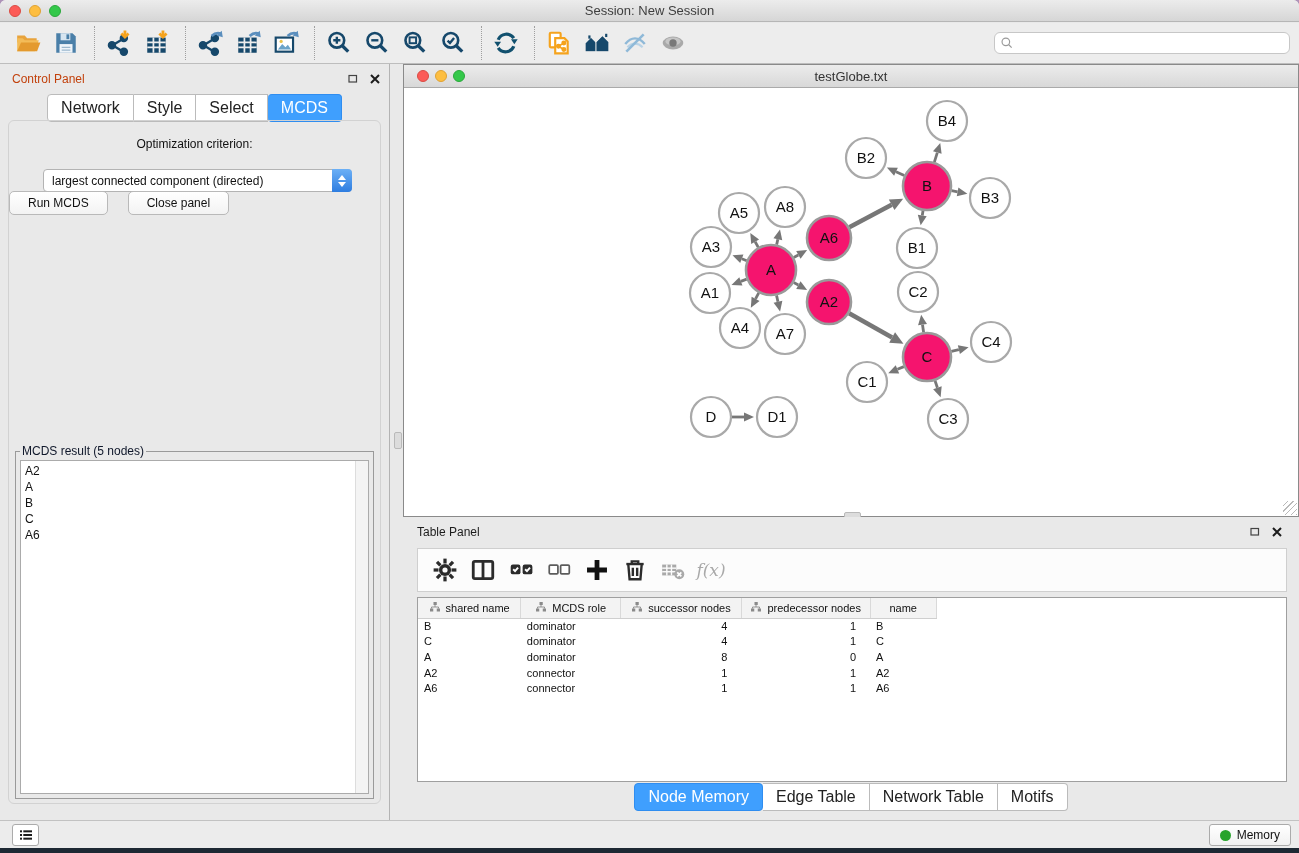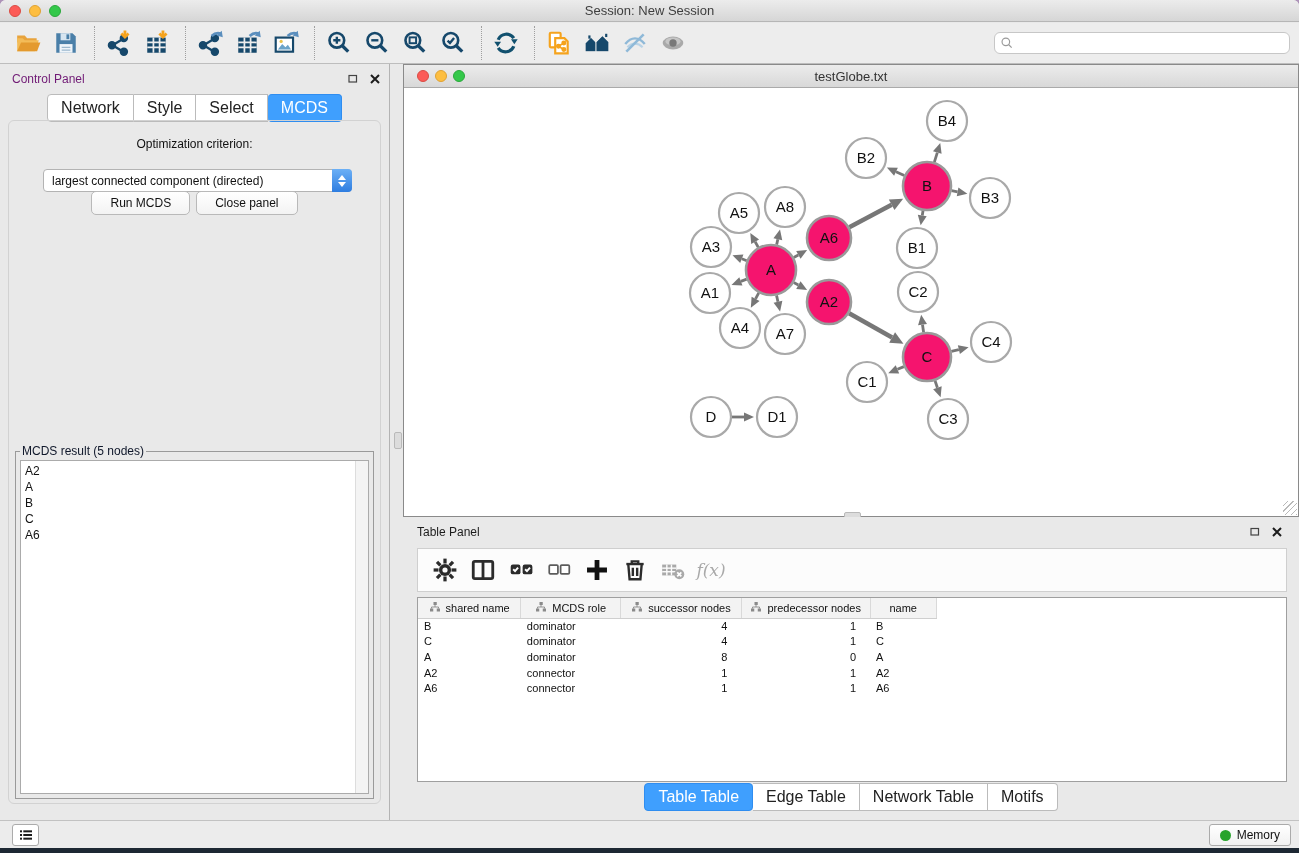--- a/index.html
+++ b/index.html
@@ -27,21 +27,21 @@
     justify-content:center; margin-right:4px; border-radius:4px; }
   .tb-sep { height:34px; border-left:1px dotted #9f9f9f; margin:0 7px; }
   #search-wrap { position:absolute; right:9px; top:9px; width:296px; height:22px; }
   #search-input { width:100%; height:100%; border:1px solid #c7c7c7; border-radius:6px;
     background:#fff; padding-left:24px; font-size:12px; outline:none; }
   #search-mag { position:absolute; left:6px; top:4px; }
 
   
   #control-panel { position:absolute; left:0; top:64px; width:390px; height:756px;
     background:#e9e9e9; border-right:1px solid #b3b3b3; }
-  #cp-header { position:absolute; left:12px; top:8px; font-size:12px; color:#701a75; }
+  #cp-header { position:absolute; left:12px; top:8px; font-size:12px; color:#c2410c; }
   .panel-btns { position:absolute; top:7px; display:flex; gap:10px; align-items:center; }
   #control-panel .panel-btns { right:8px; }
   #cp-tabs { position:absolute; left:0; right:0; top:30px; display:flex; justify-content:center; }
   .seg { font-size:16px; padding:4px 13px; background:#fff; border:1px solid #bbb;
     border-left:none; color:#222; }
   .seg:first-child { border-left:1px solid #bbb; border-radius:4px 0 0 4px; }
   .seg:last-child { border-radius:0 4px 4px 0;text-align:center; }
   .seg.sel { background:#3f9ffe; border-color:#2f8df0; color:#fff; border-radius:4px; }
   #cp-content { position:absolute; left:8px; right:8px; top:56px; bottom:16px;
     border:1px solid #d2d2d2; border-radius:6px; }
@@ -50,21 +50,21 @@
   #criterion { position:absolute; left:34px; right:28px; top:36px; height:23px;
     background:#fff; border:1px solid #b3b3b3; border-radius:4px; font-size:12px;
     color:#111; display:flex; align-items:center; padding-left:8px;margin-top:12px; }
   #criterion .stepper { position:absolute; right:-1px; top:-1px; width:20px; height:23px;
     background:linear-gradient(#6cb0f6,#2e7de0); border-radius:0 4px 4px 0;
     display:flex; flex-direction:column; align-items:center; justify-content:center; gap:2px; }
   .chv { width:0; height:0; border-left:4px solid transparent; border-right:4px solid transparent; }
   .chv.up { border-bottom:5px solid #fff; }
   .chv.dn { border-top:5px solid #fff; }
   #cp-buttons { position:absolute; left:0; right:0; top:70px; display:flex;
-    justify-content:center; gap:6px; }
+    gap:20px; }
   .push-btn { background:linear-gradient(#fff,#f3f3f3); border:1px solid #b9b9b9;
     border-radius:5px; font-size:12px; color:#111; padding:4px 18px; }
   #mcds-fieldset { position:absolute; left:6px; right:6px; top:330px; bottom:4px;
     border:1px solid #9a9a9a; }
   #mcds-legend { position:absolute; left:4px; top:-8px; background:#e9e9e9;
     font-size:12px; color:#0f172a; padding:0 2px; }
   #mcds-list { position:absolute; left:4px; right:4px; top:8px; bottom:4px;
     background:#fff; border:1px solid #ababab; font-size:12px; color:#111;
     padding:2px 0 0 4px; }
   #mcds-scroll { position:absolute; right:0; top:0; bottom:0; width:13px;
@@ -726,21 +726,21 @@
               <td>connector</td>
               <td class="num">1</td>
               <td class="num">1</td>
               <td>A6</td>
               <td></td>
             </tr>
           </tbody>
         </table>
     </div>
     <div id="tp-tabs">
-        <span class="seg sel">Table Table</span>
+        <span class="seg sel">Node Memory</span>
         <span class="seg">Edge Table</span>
         <span class="seg">Network Table</span>
         <span class="seg">Motifs</span>
       </div>
   </div>
 
   <div id="statusbar">
     <div id="list-btn">
       <svg width="16" height="16" viewBox="0 0 24 24">
         <g fill="#1c1c1c">

